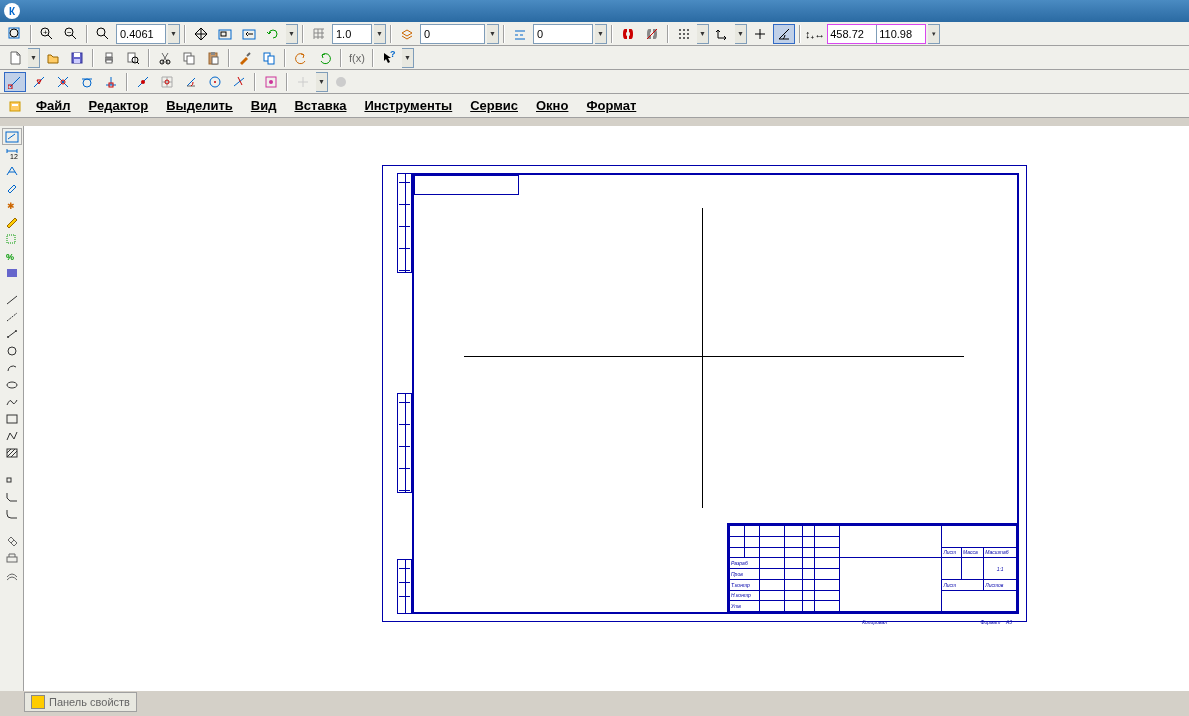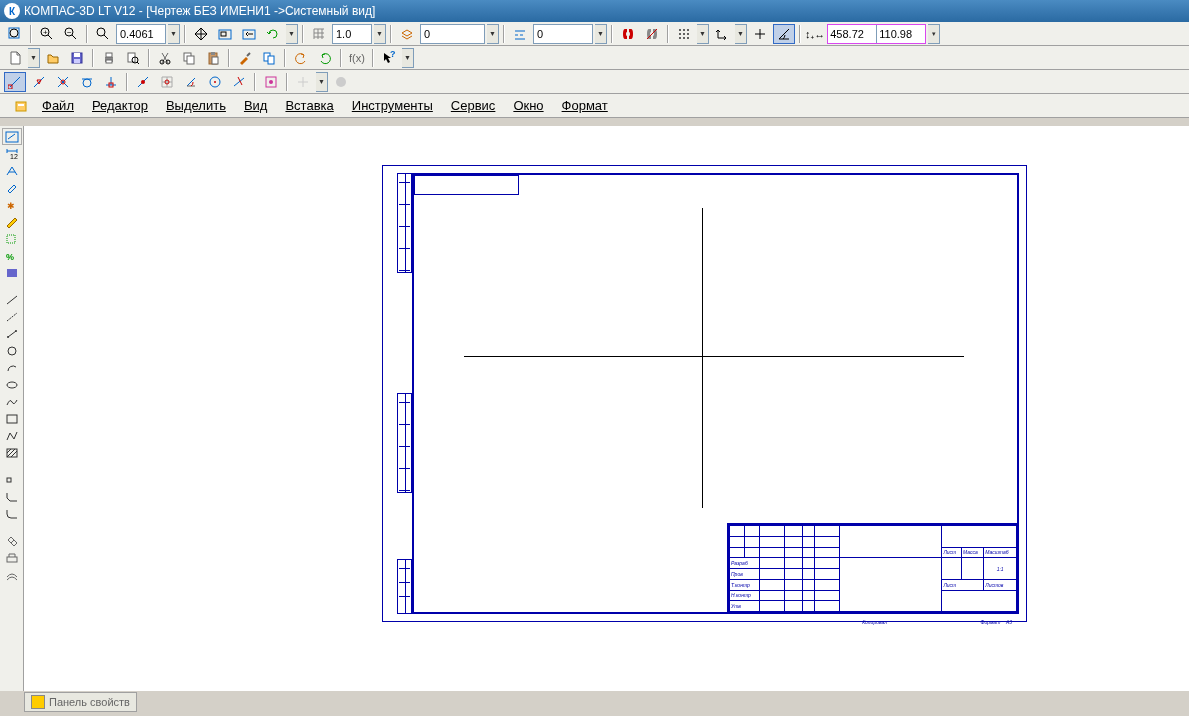--- a/index.html
+++ b/index.html
@@ -77,22 +77,23 @@
   justify-content: center;
   font-size: 7px;
   color: #333;
 }
 .menubar {
   height: 24px;
   background: #f0f0eb;
   border-bottom: 1px solid #a0a0a0;
   display: flex;
   align-items: center;
-  padding: 0 10px;
+  padding: 0 4px;
   gap: 2px;
+  font-weight: bold;
 }
 .menu-item {
   padding: 3px 8px;
   cursor: pointer;
   font-size: 13px;
 }
 .menu-underline { text-decoration: underline; }
 .lefttoolbar {
   position: absolute;
   left: 0;
@@ -238,21 +239,20 @@
   padding: 0 2px;
   height: 18px;
 }
 .coord-box .sep { width: 1px; height: 100%; background: #7f9db9; }
 </style>
 </head>
 <body>
 
 <div class="titlebar">
   <div class="app-icon">К</div>
-  <span>КОМПАС-3D LT V12 - [Чертеж БЕЗ ИМЕНИ1 -&gt;Системный вид]</span>
 </div>
 
 <div class="toolbar-row">
   <button class="tb-btn">
       <svg width="14" height="14">
         <rect x="1" y="1" width="10" height="10" fill="none" stroke="#0066cc"></rect>
         <circle cx="6" cy="6" r="4" fill="none" stroke="#000"></circle>
       </svg>
     </button>
   <div class="tb-sep"></div>

